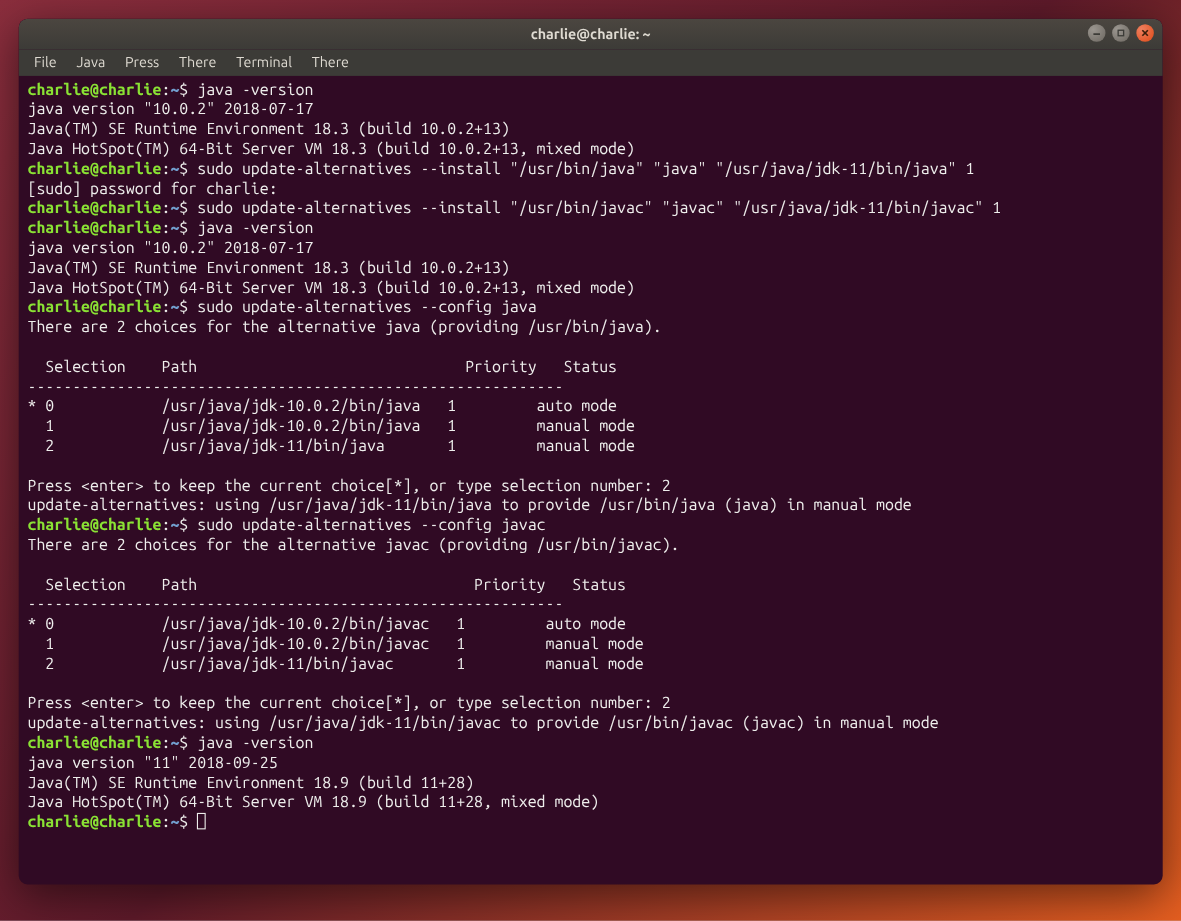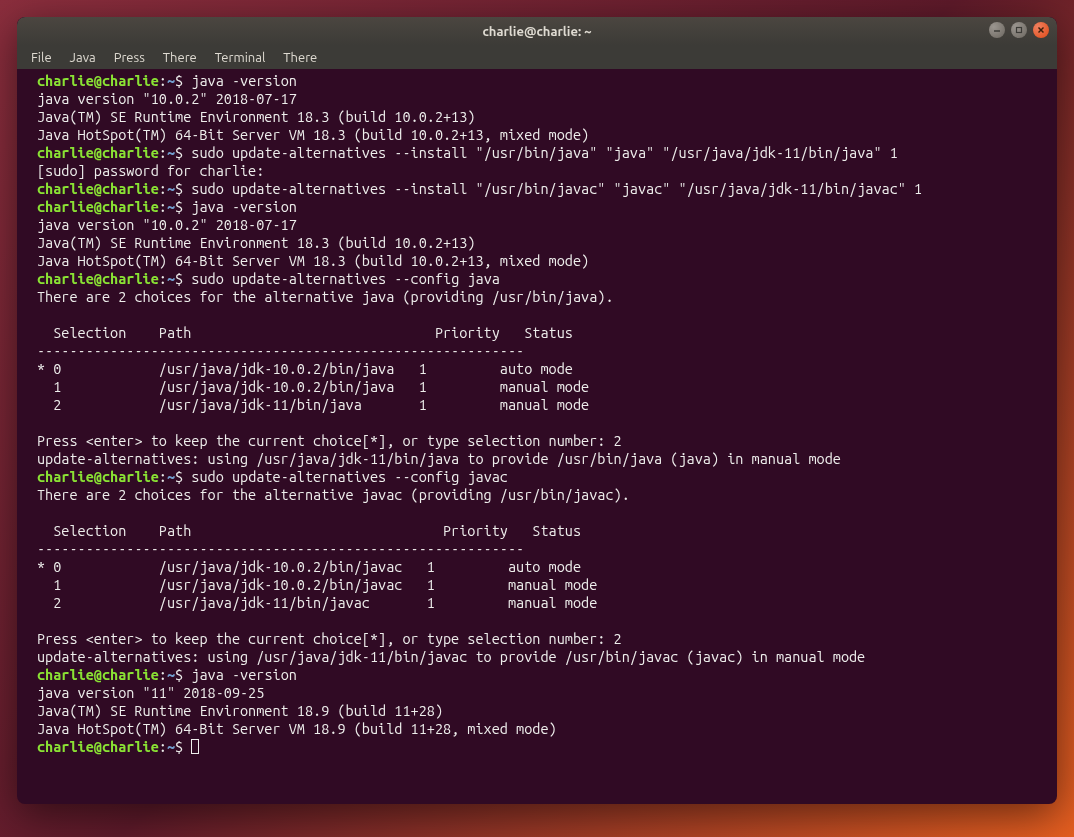--- a/index.html
+++ b/index.html
@@ -95,21 +95,21 @@
     .menu-item {
       color: #DFDBD2;
       font-size: 13px;
       font-family: "Ubuntu", sans-serif;
       padding: 2px 8px;
       cursor: pointer;
     }
     
     .terminal-content {
       flex: 1;
-      padding: 3px 20px;
+      padding: 3px 8px;
       font-size: 14.5px;
       line-height: 18px;
       color: #EEEEEC;
       overflow: hidden;
       white-space: pre;
       font-family: "Ubuntu Mono", "DejaVu Sans Mono", monospace;
     }
     
     .prompt-user {
       color: #8AE234;

